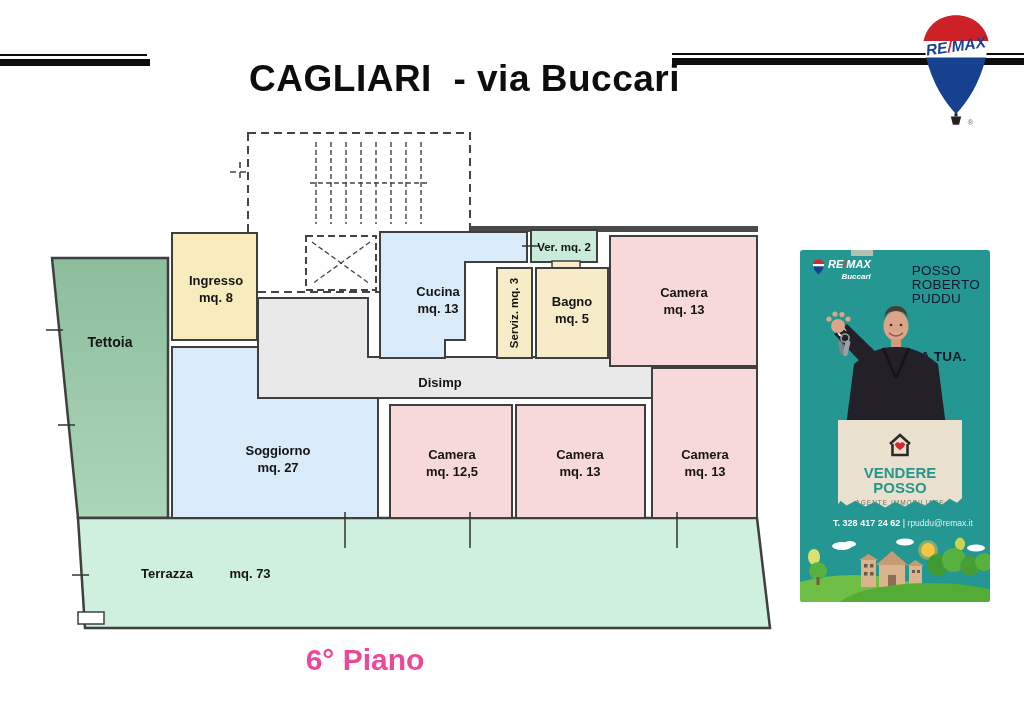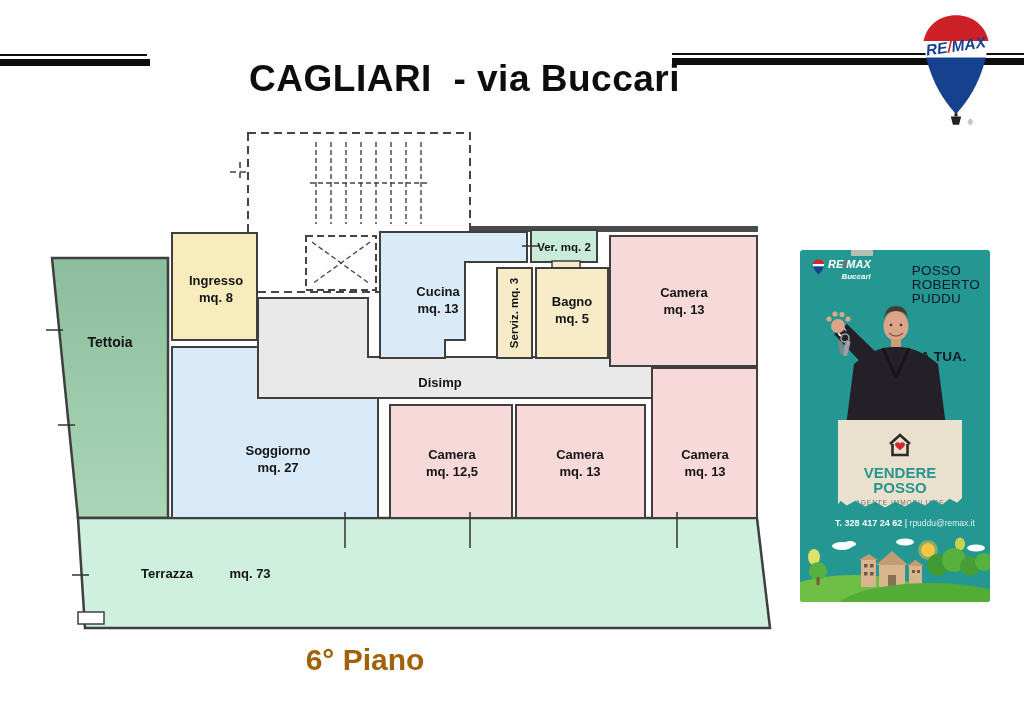--- a/index.html
+++ b/index.html
@@ -16,21 +16,21 @@
   #page-title{position:absolute;left:150px;top:33px;width:530px;text-align:right;
       font-size:37px;font-weight:800;color:#0d0d0d;white-space:pre;letter-spacing:.5px;z-index:2;}
   #balloon-logo{position:absolute;left:908px;top:10px;width:96px;height:122px;z-index:5;}
 
   
   #plan-svg{position:absolute;left:0;top:0;z-index:1;}
   .rlabel{font-family:"Liberation Sans",sans-serif;font-weight:bold;fill:#141414;
       font-size:13px;text-anchor:middle;}
   .rlabel-sm{font-size:11.5px;}
   #floor-label{position:absolute;left:265px;top:643px;width:200px;text-align:center;
-      font-size:30px;font-weight:800;color:#a16207;z-index:2;}
+      font-size:30px;font-weight:800;color:#ec4899;z-index:2;}
 
   
   #agent-card{position:absolute;left:800px;top:250px;width:190px;height:352px;
       background:#249792;border-radius:3px;overflow:hidden;z-index:3;}
   #card-brand{position:absolute;left:12px;top:9px;display:flex;align-items:flex-start;gap:3px;}
   #card-brand .brand-text{color:#fff;font-weight:800;font-style:italic;font-size:11px;
       line-height:11px;text-align:right;}
   #card-brand .brand-sub{display:block;font-size:8px;font-weight:600;margin-top:1px;}
   .slash-red{color:#e03c31;}
   #card-slogan{position:absolute;right:10px;top:14px;text-align:left;color:#0f172a;
@@ -38,22 +38,22 @@
   #card-slogan .bold{font-weight:700;margin-top:44px;}
   #agent-photo{position:absolute;left:0;top:48px;width:190px;height:136px;}
   #torn-paper{position:absolute;left:38px;top:170px;width:124px;height:95px;background:#E9E1CE;
       clip-path:polygon(0 0,100% 0,100% 82%,96% 87%,90% 83%,84% 89%,77% 84%,70% 90%,62% 85%,
         54% 91%,46% 86%,38% 92%,30% 86%,22% 91%,14% 85%,7% 90%,2% 85%,0 89%);
       text-align:center;}
   #paper-tape{position:absolute;left:51px;top:-3px;width:22px;height:9px;background:#cfc8b4;opacity:.85;}
   #house-icon{margin-top:12px;}
   #agent-name{color:#26968F;font-weight:800;font-size:15px;line-height:15px;margin-top:3px;}
   #agent-role{color:#6e6a5e;font-size:6.5px;letter-spacing:1px;margin-top:4px;}
-  #card-phone{position:absolute;left:0;top:268px;width:100%;text-align:center;color:#fff;
-      font-size:9px;padding-left:10px;}
+  #card-phone{position:absolute;left:8px;top:268px;width:100%;text-align:center;color:#fff;
+      font-size:9px;}
   #card-phone .ph{font-weight:800;}
   #card-phone .em{opacity:.85;font-size:8.5px;}
   #card-landscape{position:absolute;left:0;top:285px;width:190px;height:67px;}
 </style>
 </head>
 <body>
 
 <div class="hline-group" id="lines-left">
   <div class="hline-thin"></div>
   <div class="hline-thick"></div>

